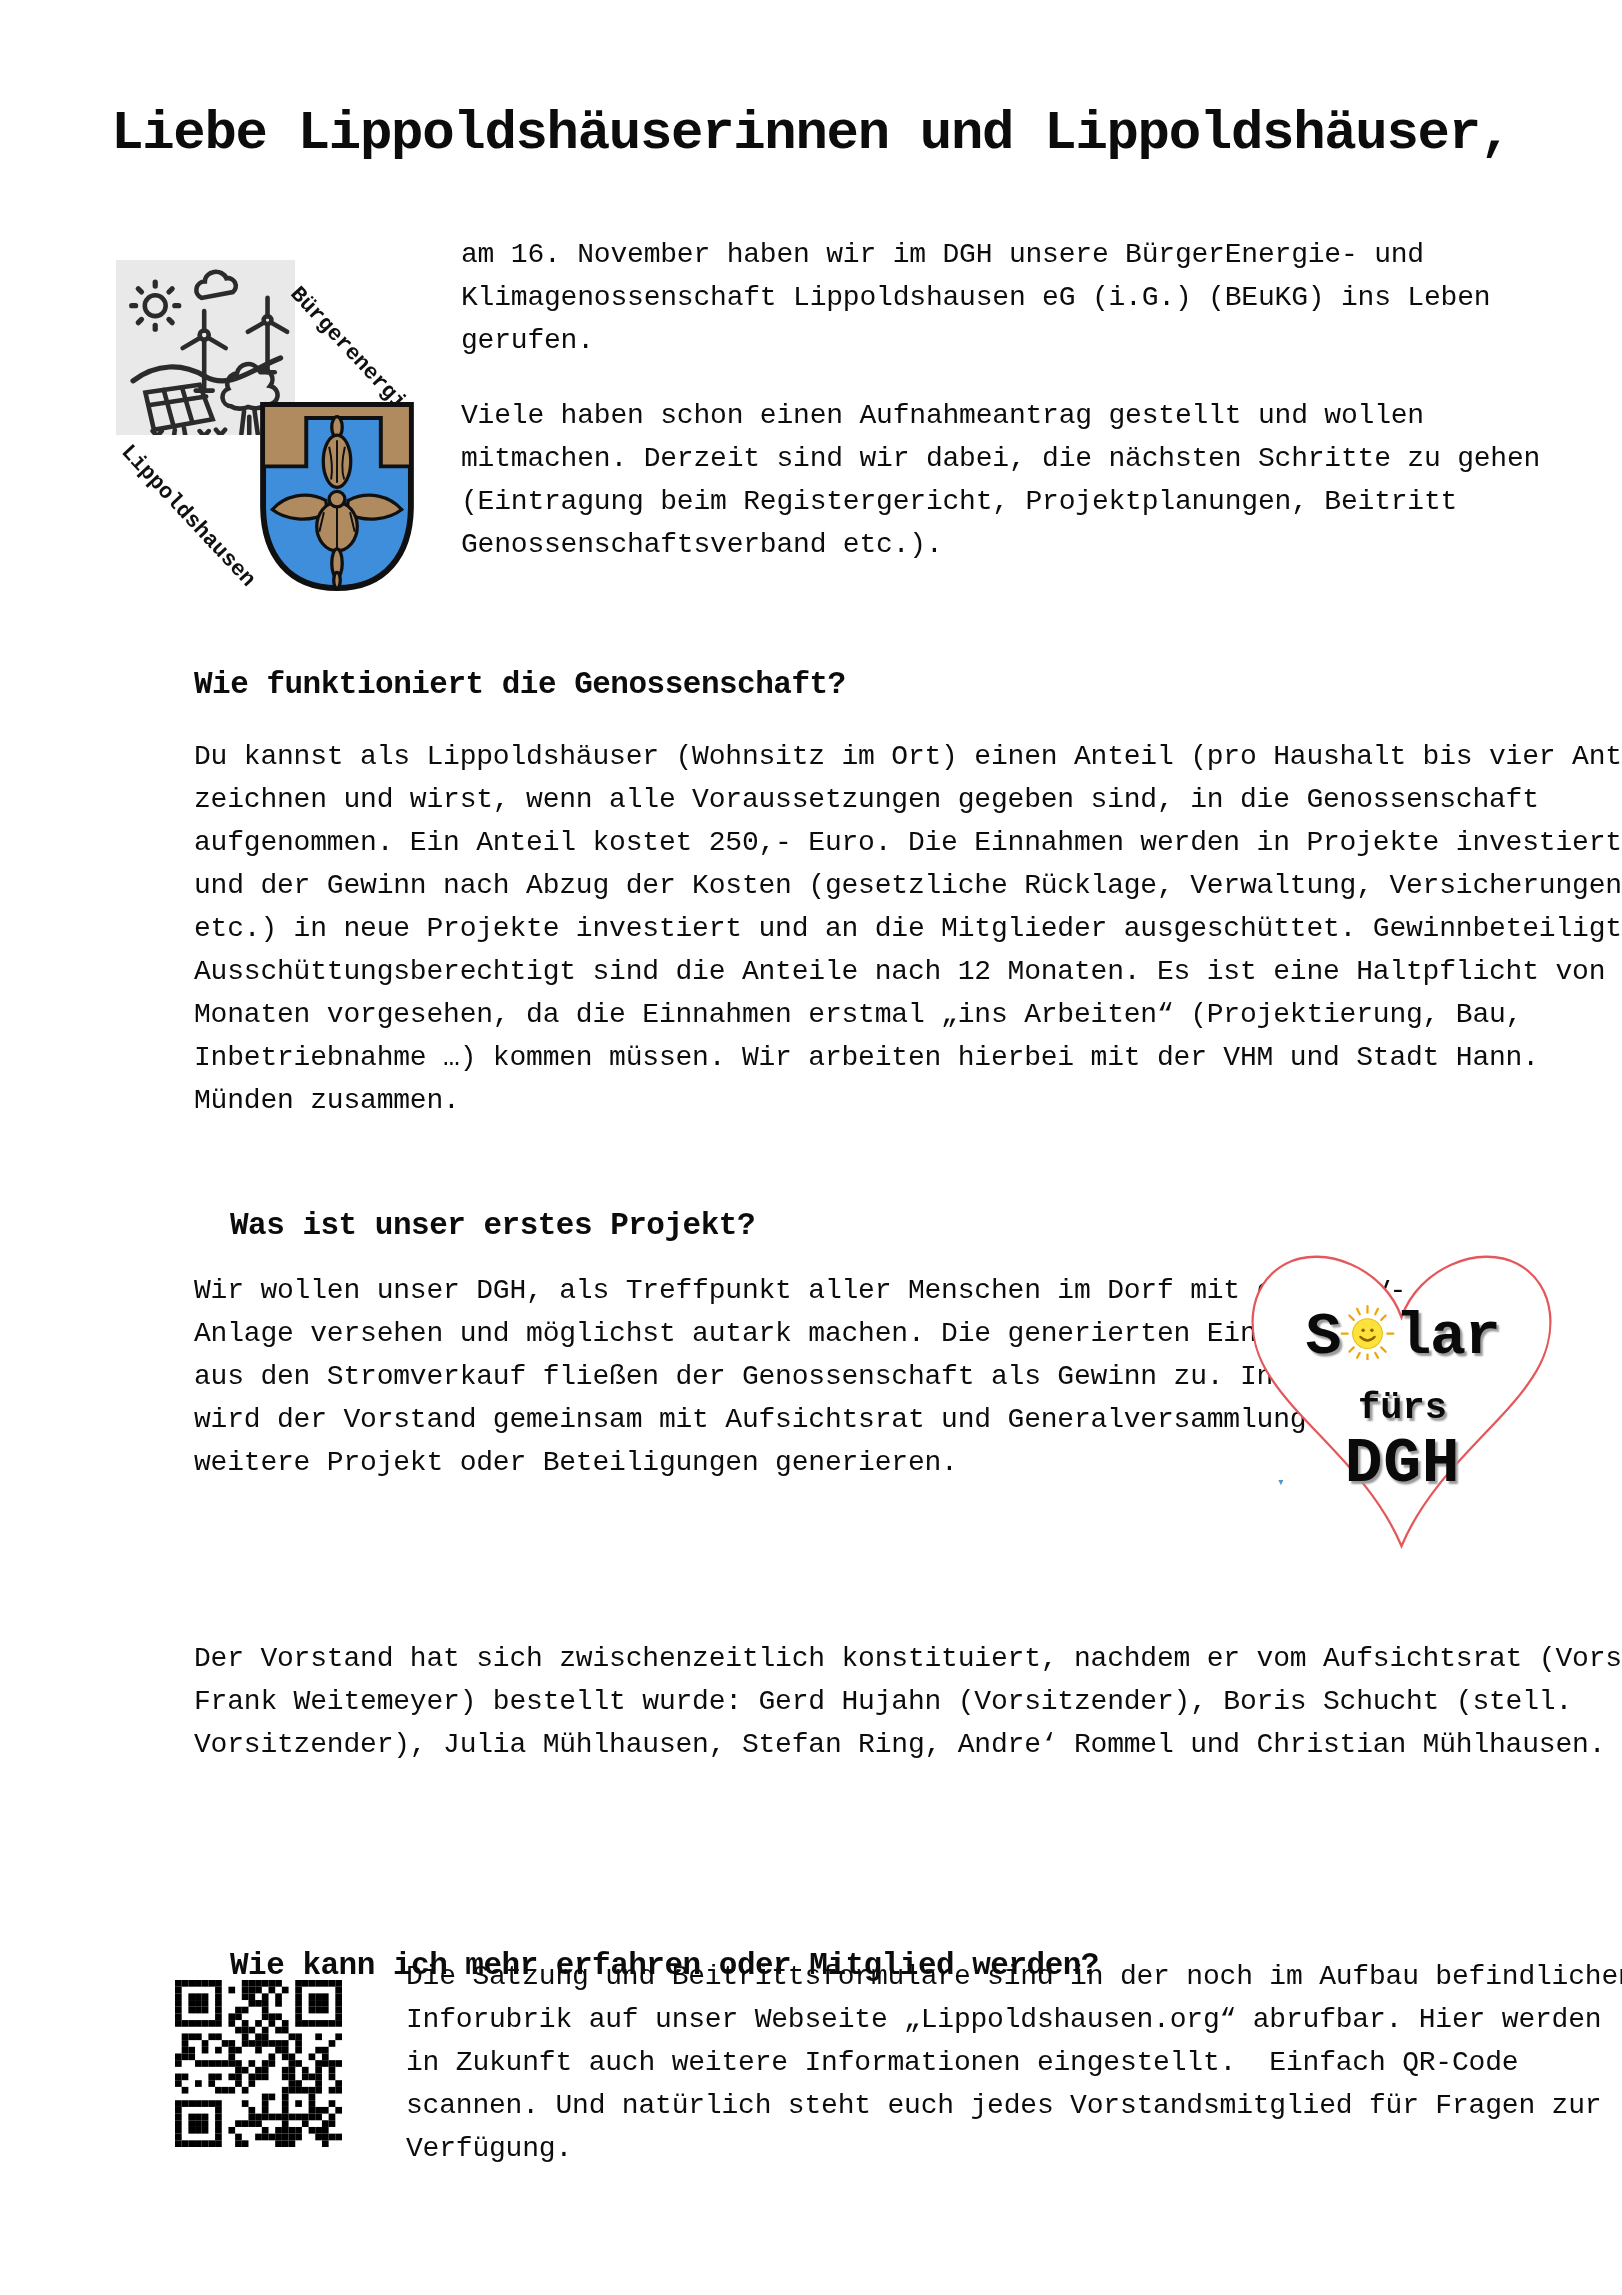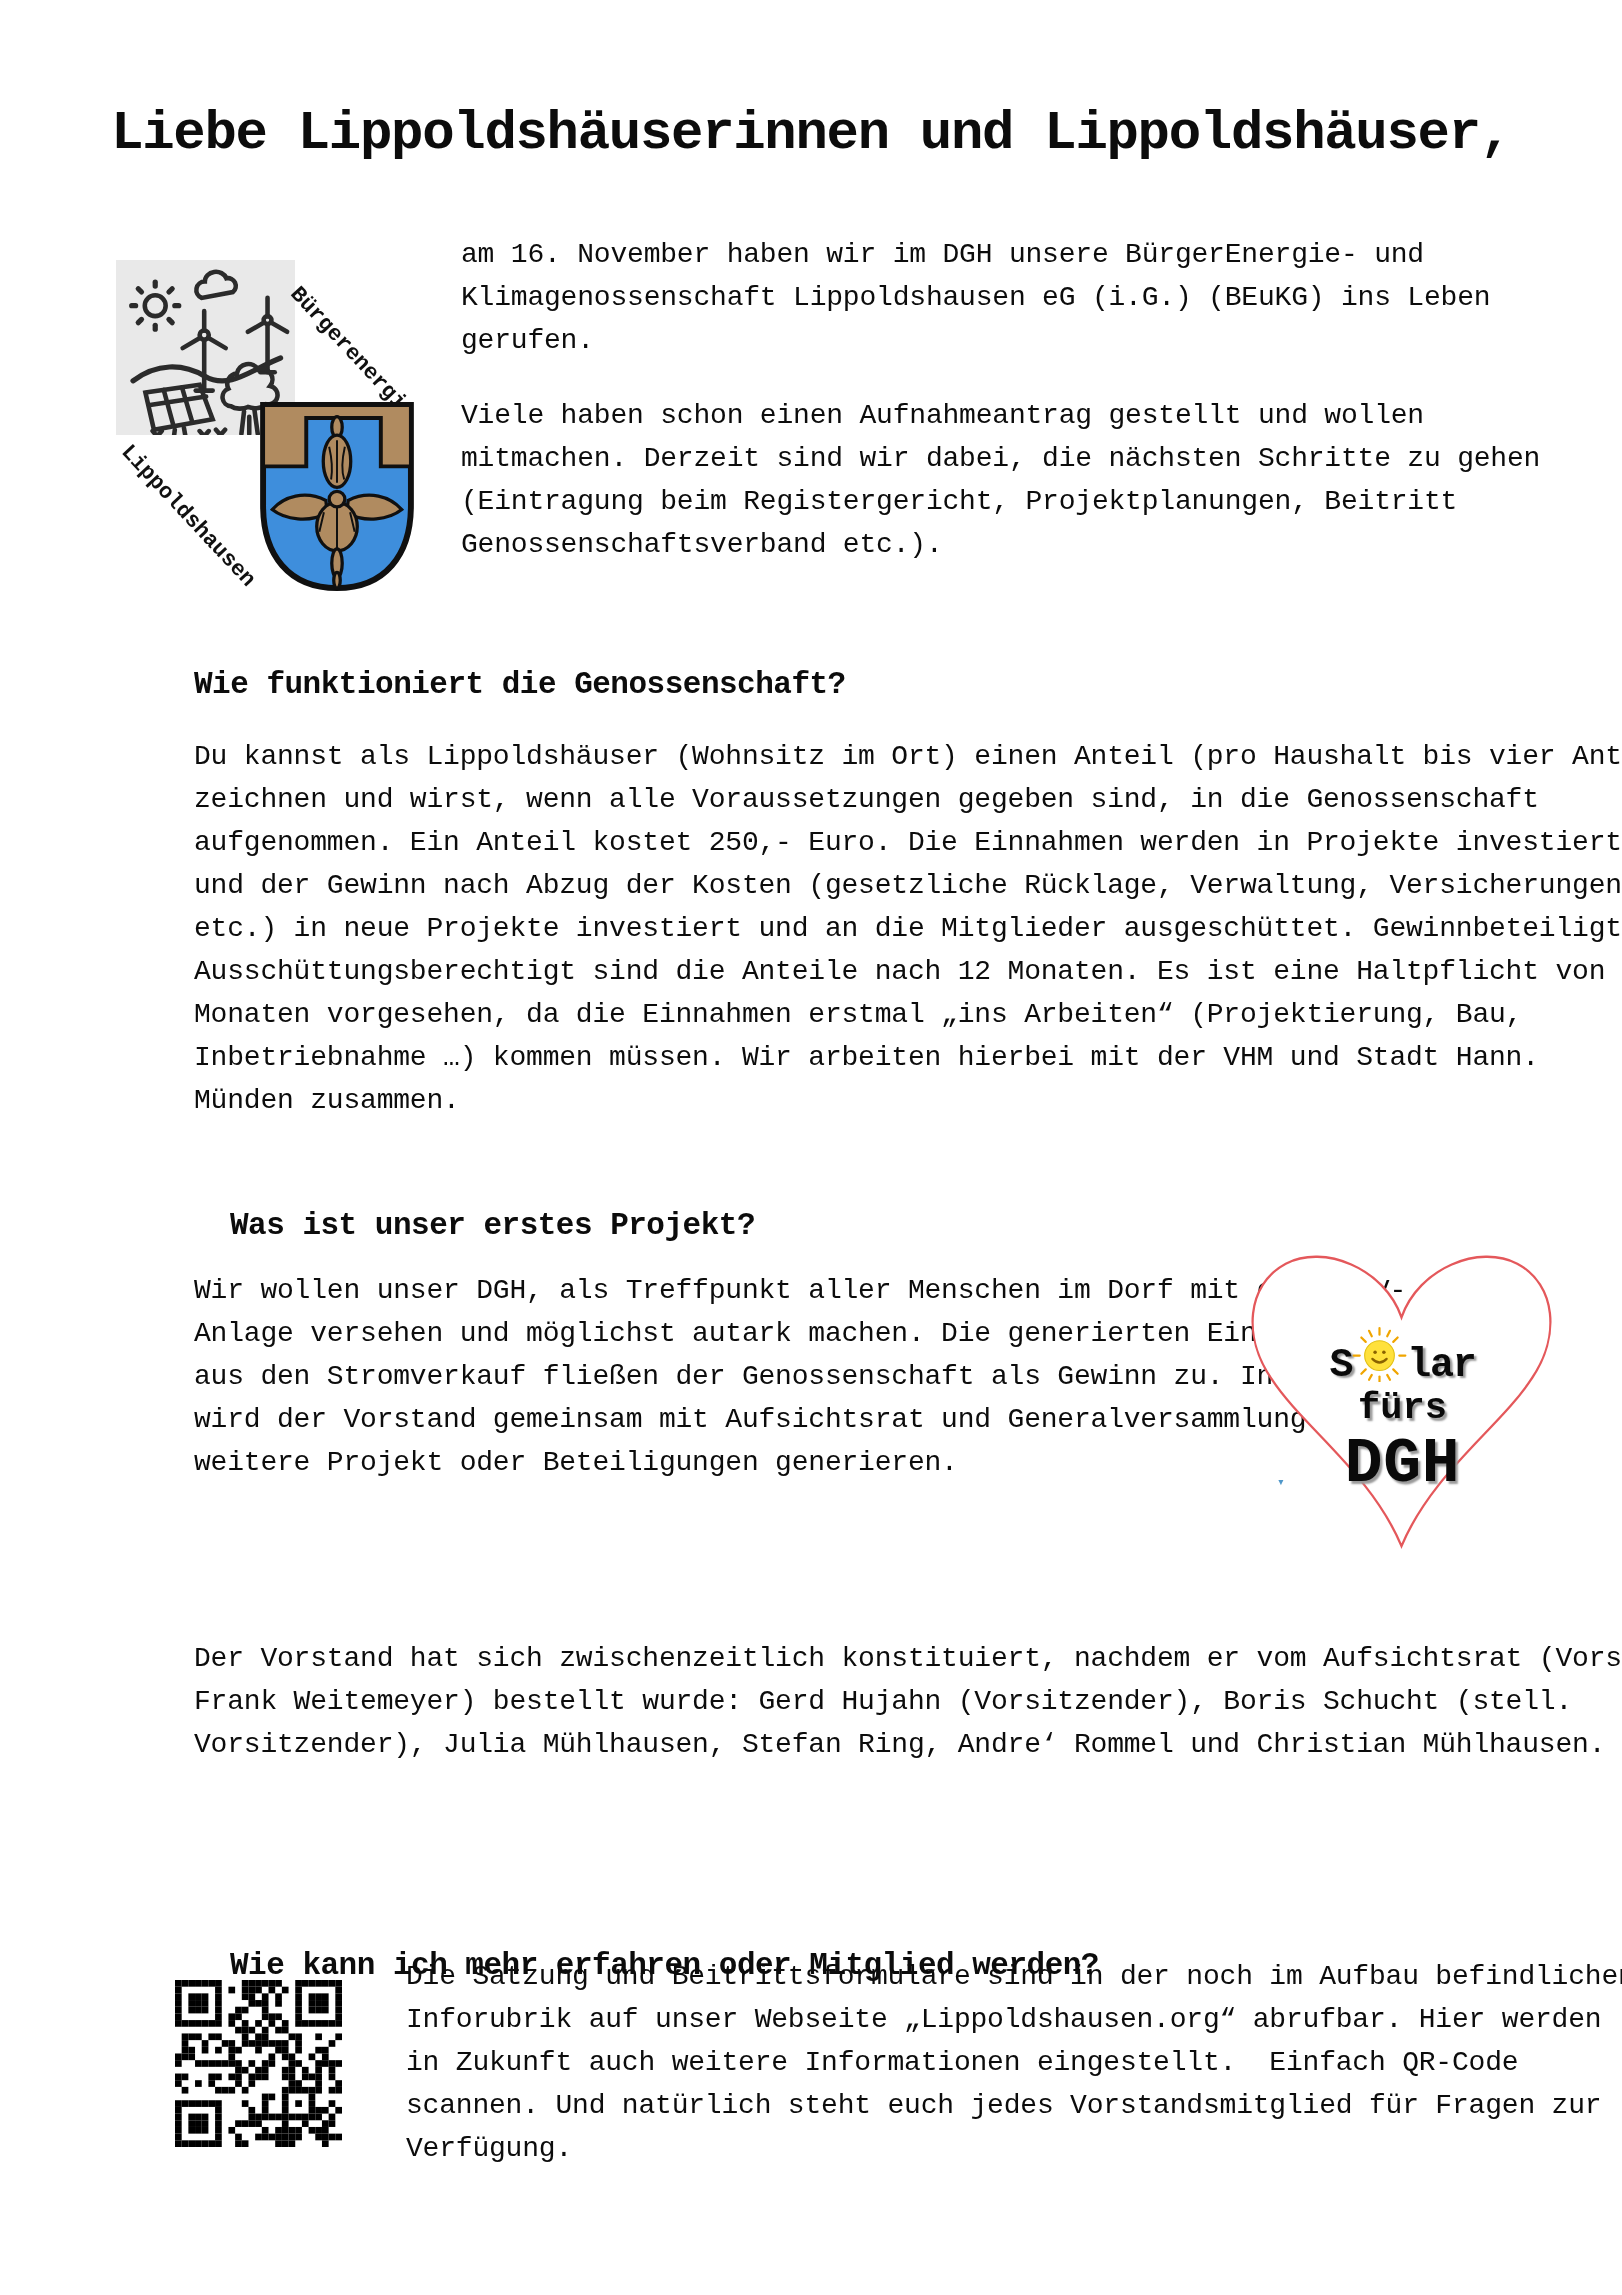--- a/index.html
+++ b/index.html
@@ -23,21 +23,21 @@
   .rot-label{position:absolute;font-size:22px;font-weight:bold;color:#111;
     transform-origin:0 0;transform:rotate(47deg);white-space:pre;}
   #rot-top{left:205px;top:33px;}
   #rot-bottom{left:36px;top:191px;}
   #coat-of-arms{position:absolute;left:161px;top:152px;}
   
   #heart-box{position:absolute;left:1235px;top:1235px;width:335px;height:335px;}
   #heart-box svg.heart{position:absolute;left:5.2px;top:5.2px;}
   .heart-line{position:absolute;left:0;width:100%;text-align:center;font-weight:bold;color:#0a0a0a;
     text-shadow:2.6px 2.6px 2px #9a9a9a;}
-  #heart-line1{top:92px;font-size:40px;letter-spacing:-1.3px;}
+  #heart-line1{top:68px;font-size:60px;letter-spacing:-1.3px;}
   #heart-line2{top:152px;font-size:37px;}
   #heart-line3{top:194px;font-size:63px;letter-spacing:0.7px;}
   #heart-line1 svg{vertical-align:-6.5px;}
   #blue-speck{position:absolute;left:42px;top:239px;font-size:13px;color:#4f97c9;}
   
   #qr-box{position:absolute;left:175px;top:1980px;width:167px;height:167px;background:#fff;}
 </style>
 </head>
 <body>
 

